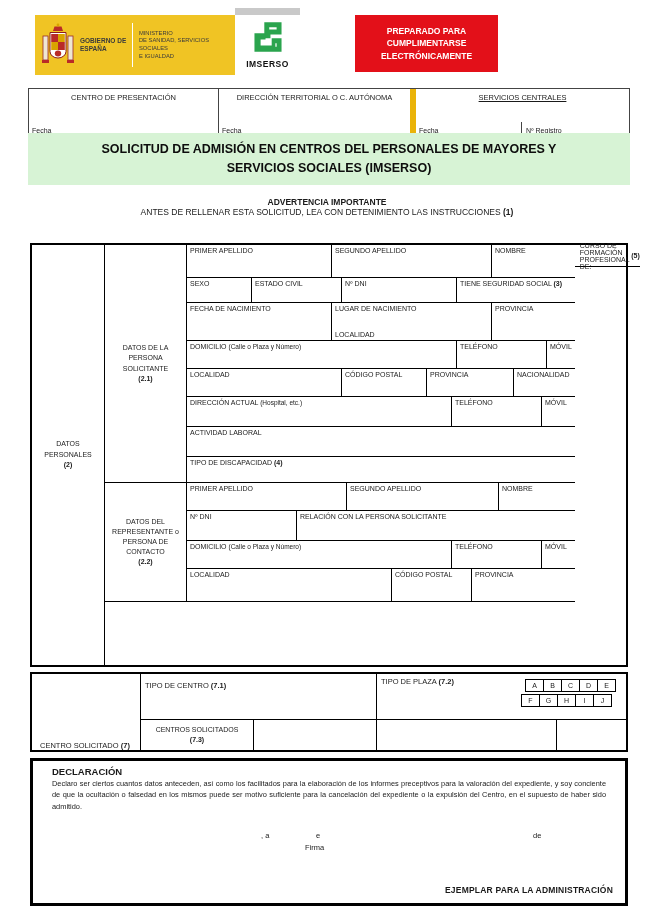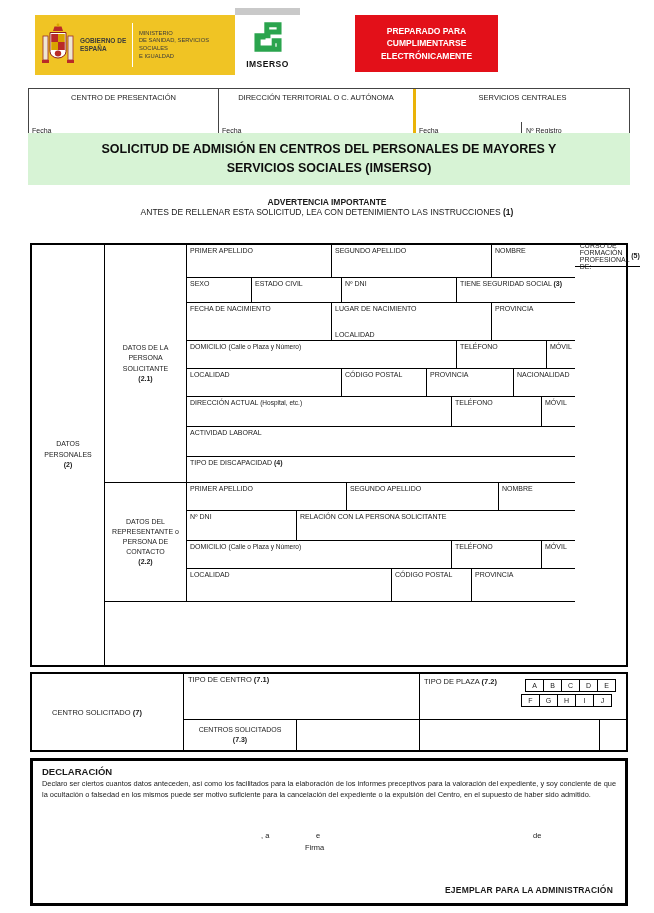--- a/index.html
+++ b/index.html
@@ -15,23 +15,23 @@
   .min-text { font-size:5.8px; color:#3b3b3b; line-height:1.3; width:100px; }
   .imserso-box { position:absolute; left:235px; top:8px; width:65px; height:67px; background:#fff; }
   .imserso-gray { position:absolute; left:0; top:0; width:100%; height:7px; background:#c9c9c9; }
   .imserso-logo { position:absolute; left:18px; top:13px; }
   .imserso-label { position:absolute; left:0; bottom:6px; width:100%; text-align:center; font-size:8.5px; font-weight:bold; letter-spacing:0.5px; color:#111; }
   .stamp { position:absolute; left:355px; top:15px; width:143px; height:57px; background:#E31019; color:#fff; font-weight:bold; font-size:8.5px; line-height:1.45; display:flex; flex-direction:column; align-items:center; justify-content:center; text-align:center; }
 
   
   .pres { position:absolute; left:28px; top:88px; width:602px; height:48px; border:1px solid #444; display:flex; }
   .pres-col { position:relative; border-right:1px solid #444; }
-  .pres-col:last-child { border-right:none; }
+  .pres-col:last-child { border-right:none;text-decoration:underline; }
   .pres-col.c1 { width:190px; }
-  .pres-col.c2 { width:197px; border-right:3px solid #eab308; }
+  .pres-col.c2 { width:197px; border-right:6px solid #eab308; }
   .pres-col.c3 { flex:1; }
   .pres-head { text-align:center; font-size:7.5px; padding-top:4px; }
   .pres-fecha { position:absolute; left:3px; bottom:1px; font-size:7px; }
   .pres-reg { position:absolute; left:110px; bottom:1px; font-size:7px; }
   .pres-regline { position:absolute; left:105px; bottom:0; height:13px; border-left:1px solid #444; }
 
   
   .title-band { position:absolute; left:28px; top:133px; width:602px; height:52px; background:#D7F3D5; display:flex; flex-direction:column; align-items:center; justify-content:center; text-align:center; font-weight:bold; font-size:12.5px; line-height:1.5; color:#0d0d0d; }
 
   .warning { position:absolute; left:0; top:197px; width:654px; text-align:center; }
@@ -58,37 +58,37 @@
 
   .curso-row { height:22px; border-bottom:1px solid #000; display:flex; align-items:center; padding-left:5px; font-size:7px; }
   .econ-row { flex:1; display:flex; }
   .econ-label { width:183px; border-right:1px solid #000; display:flex; flex-direction:column; align-items:center; justify-content:center; text-align:center; font-size:7.5px; line-height:1.6; }
   .econ-cell { border-right:1px solid #000; font-size:7px; text-align:center; padding:3px 6px; line-height:1.5; }
   .econ-cell.w1 { width:140px; } .econ-cell.w2 { width:155px; }
   .econ-cell.last { border-right:none; flex:1; }
 
   
   .centro-table { position:absolute; left:30px; top:672px; width:598px; height:80px; border:2px solid #000; display:flex; }
-  .centro-label { width:152px; border-right:1px solid #000; display:flex; align-items:center; padding-left:20px; font-size:7.5px; }
+  .centro-label { width:109px; border-right:1px solid #000; display:flex; align-items:flex-end; padding-left:8px; font-size:7.5px; }
   .centro-right { flex:1; display:flex; flex-direction:column; }
   .centro-r1 { height:46px; border-bottom:1px solid #000; display:flex; }
   .centro-r2 { flex:1; display:flex; }
-  .tc-cell { width:236px; border-right:1px solid #000; padding:1px 4px; font-size:7.5px; }
+  .tc-cell { width:236px; border-right:1px solid #000; padding:7px 4px; font-size:7.5px; }
   .tp-cell { flex:1; position:relative; padding:3px 4px; font-size:7.5px; }
   .plaza-grid { position:absolute; right:10px; top:5px; }
   .plaza-row { display:flex; }
   .plaza-row.row2 { margin-top:2px; margin-left:-4px; }
   .pbox { width:19px; height:13px; border:1px solid #000; margin-left:-1px; font-size:7px; display:flex; align-items:center; justify-content:center; background:#fff; }
   .cs-cell { width:113px; border-right:1px solid #000; display:flex; flex-direction:column; align-items:center; justify-content:center; text-align:center; font-size:7px; line-height:1.5; }
   .empty-cell { border-right:1px solid #000; }
   .empty-cell.e1 { width:123px; } .empty-cell.e2 { width:180px; }
   .empty-cell.last { border-right:none; flex:1; }
 
   
-  .decl { position:absolute; left:30px; top:758px; width:598px; height:148px; border:3px solid #000; padding:5px 9px; }
+  .decl { position:absolute; left:30px; top:758px; width:598px; height:148px; border:3px solid #000; padding:5px 19px; }
   .decl-head { font-weight:bold; font-size:9.5px; margin-bottom:1px; }
   .decl-body { font-size:7.4px; line-height:1.55; text-align:justify; }
   .decl-a  { position:absolute; left:228px; top:70px; font-size:7.5px; }
   .decl-e  { position:absolute; left:283px; top:70px; font-size:7.5px; }
   .decl-de { position:absolute; left:500px; top:70px; font-size:7.5px; }
   .decl-firma { position:absolute; left:272px; top:82px; font-size:7.5px; }
   .decl-footer { position:absolute; right:12px; bottom:8px; font-weight:bold; font-size:8.5px; letter-spacing:0.2px; }
 </style>
 </head>
 <body>

